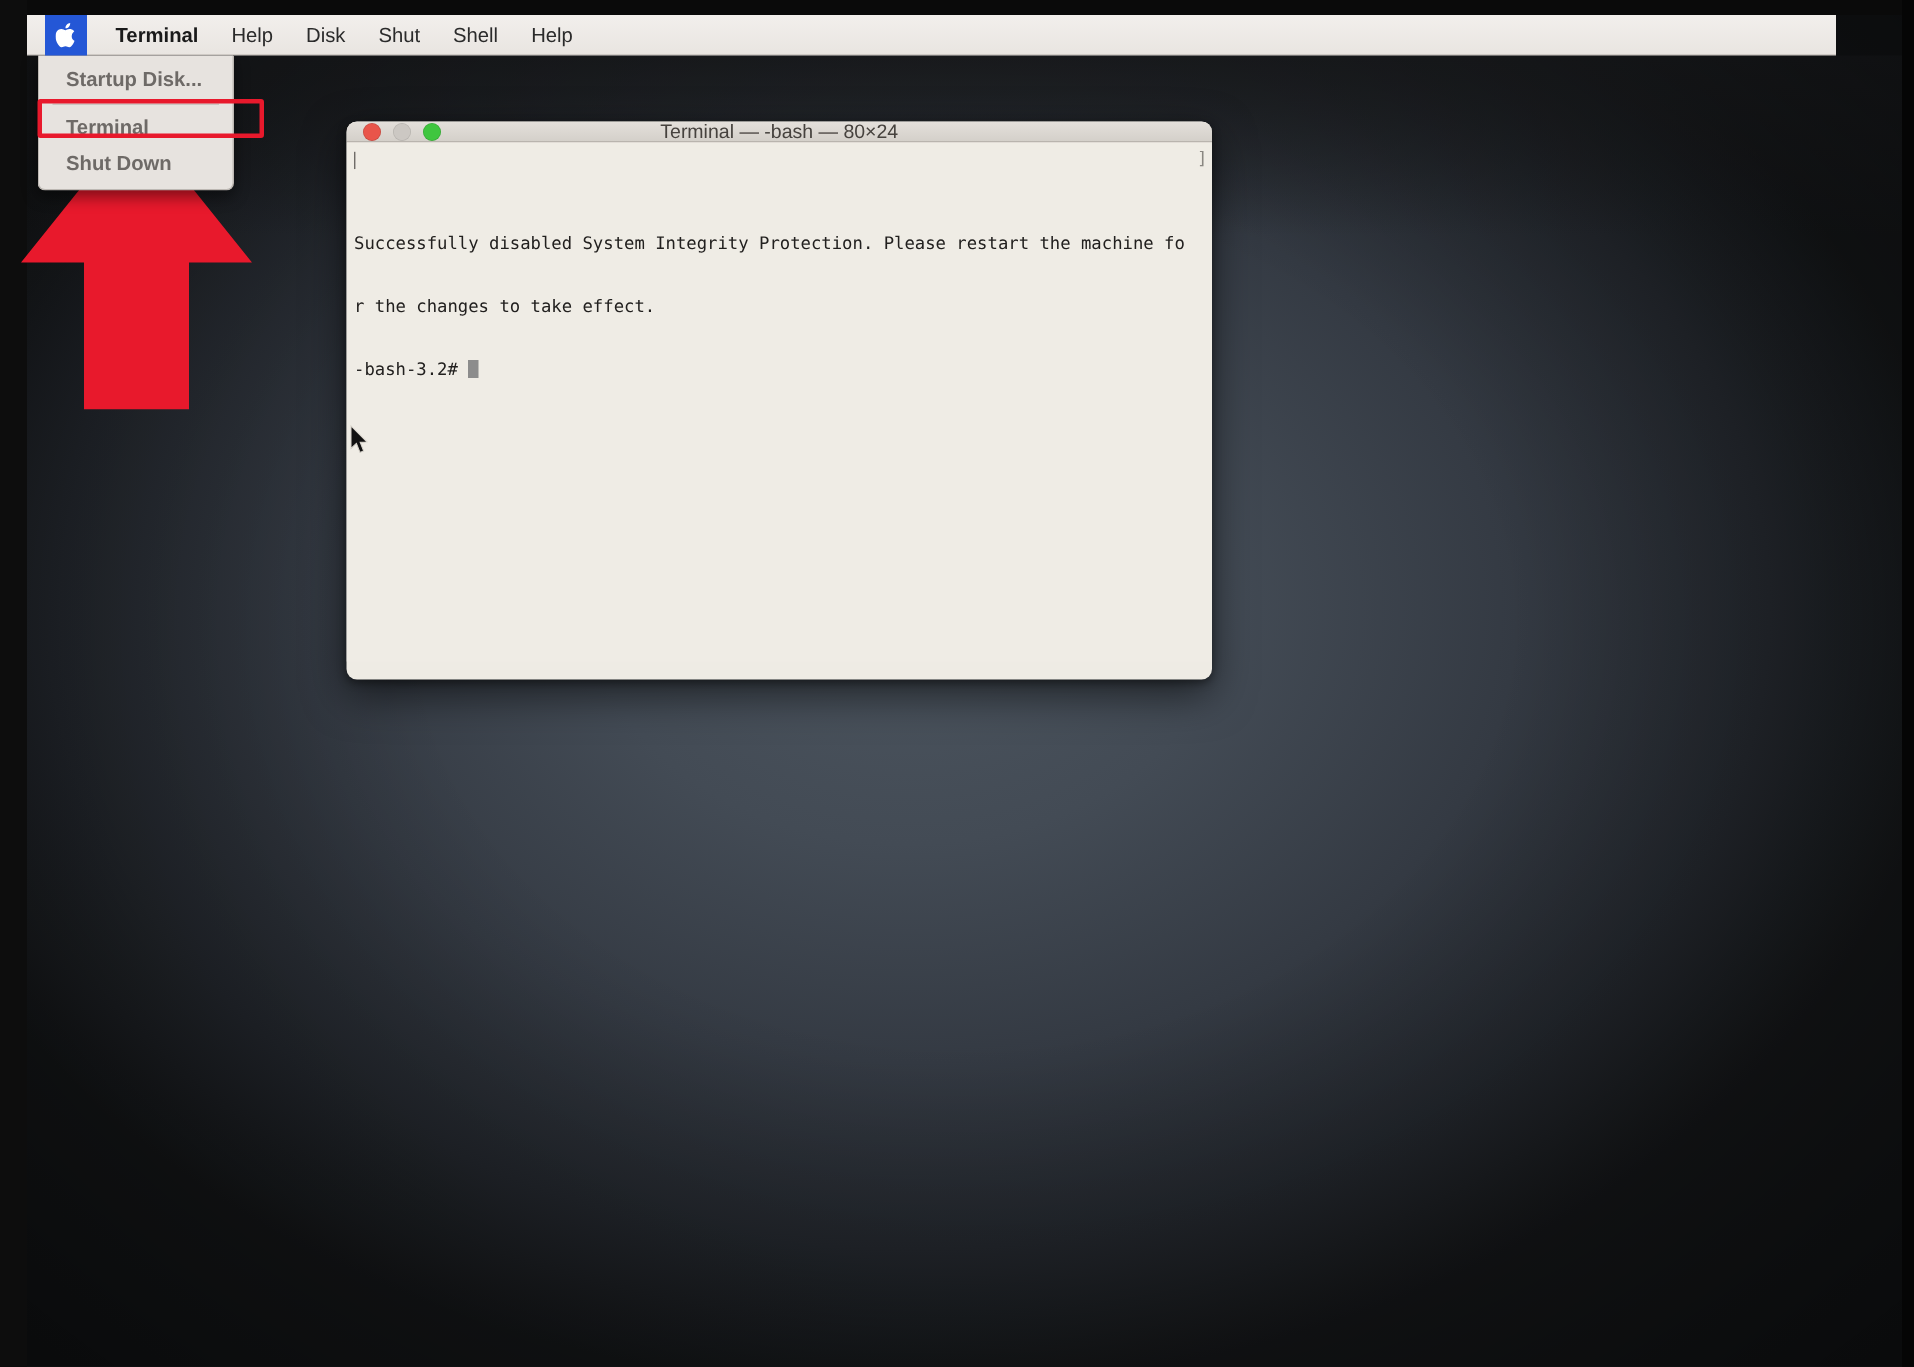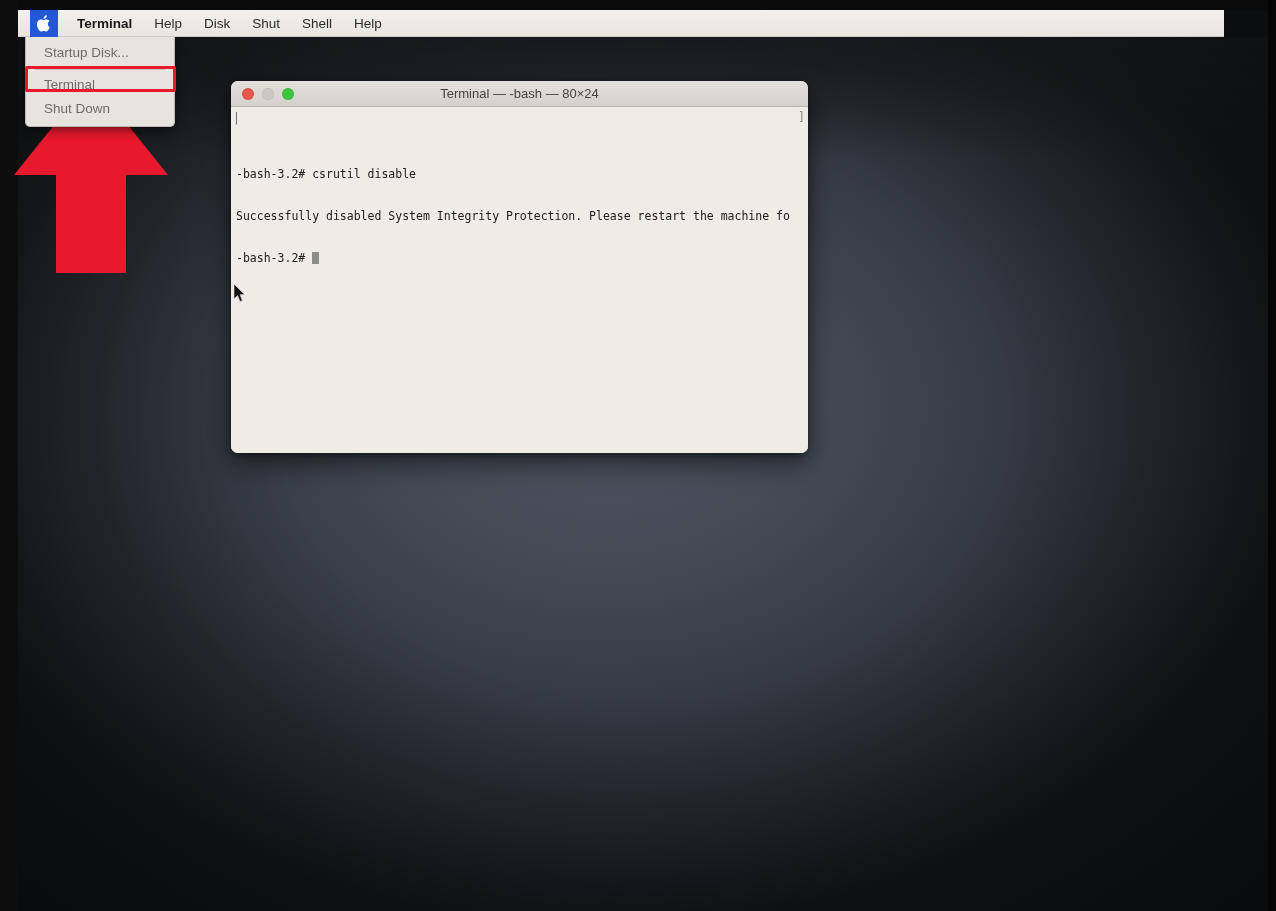--- a/index.html
+++ b/index.html
@@ -51,28 +51,29 @@
   }
   .apple-glyph { width:15px; height:17px; display:block; }
   .menu-item {
     font-size:13.5px; color:#2b2b2b; padding:0 11px; line-height:27px;
     white-space:nowrap;
   }
   .menu-item.first { margin-left:8px; font-weight:bold; color:#1a1a1a; }
 
   
   #apple-menu {
-    position:absolute; left:25px; top:37px; width:150px;
+    position:absolute; left:25px; top:37px; width:131px;
     background:#e7e3df;
     border:1px solid #bdb8b3;
     border-top:none;
     border-radius:0 0 5px 5px;
     box-shadow:0 4px 10px rgba(0,0,0,.45);
     padding:4px 0 5px 0;
     z-index:29;
+    font-weight:bold;
   }
   .menu-row {
     font-size:13.5px; color:#6e6a67;
     padding:3px 0 3px 18px;
     line-height:18px;
     white-space:nowrap;
   }
   .menu-sep {
     height:1px; background:#cbc6c1; margin:4px 9px 3px 9px;
   }
@@ -93,21 +94,21 @@
   
   #terminal-window {
     position:absolute; left:231px; top:81px; width:577px; height:372px;
     border-radius:7px;
     box-shadow:0 10px 28px rgba(0,0,0,.55), 0 2px 6px rgba(0,0,0,.4);
     overflow:hidden;
     z-index:20;
     background:#eeebe4;
   }
   #terminal-titlebar {
-    height:26px;
+    height:14px;
     background:linear-gradient(180deg,#e4e0db 0%,#d4d0ca 100%);
     border-bottom:1px solid #b9b4ae;
     display:flex; align-items:center; position:relative;
   }
   .lights { display:flex; align-items:center; gap:8px; margin-left:11px; }
   .light { width:12px; height:12px; border-radius:50%; }
   .light.close  { background:#e9554a; box-shadow:inset 0 0 0 .5px rgba(0,0,0,.15); }
   .light.min    { background:#ccc8c3; box-shadow:inset 0 0 0 .5px rgba(0,0,0,.10); }
   .light.zoom   { background:#3fc63f; box-shadow:inset 0 0 0 .5px rgba(0,0,0,.15); }
   #terminal-title {
@@ -180,22 +181,22 @@
         <div class="light close"></div>
         <div class="light min"></div>
         <div class="light zoom"></div>
       </div>
       <div id="terminal-title">Terminal — -bash — 80×24</div>
     </div>
 
     <div id="terminal-body">
       <span class="mark-left">|</span>
       <span class="mark-right">]</span>
-      <div class="term-line">-bash-3.2# csrutil disable</div>
       <div class="term-line">Successfully disabled System Integrity Protection. Please restart the machine fo</div>
+      <div class="term-line">r the changes to take effect.</div>
       <div class="term-line"><span>-bash-3.2# </span><span class="cursor-block"></span></div>
     </div>
   </div>
 
   <svg id="mouse-cursor" viewBox="0 0 14 20">
     <polygon fill="#111111" stroke="#d8d4cc" stroke-width="0.7" points="1,1 1,16 4.6,12.6 7,18.6 9.4,17.6 7.1,11.8 11.6,11.6"></polygon>
   </svg>
 
   <div id="bezel-left"></div>
   <div id="bezel-right"></div>

